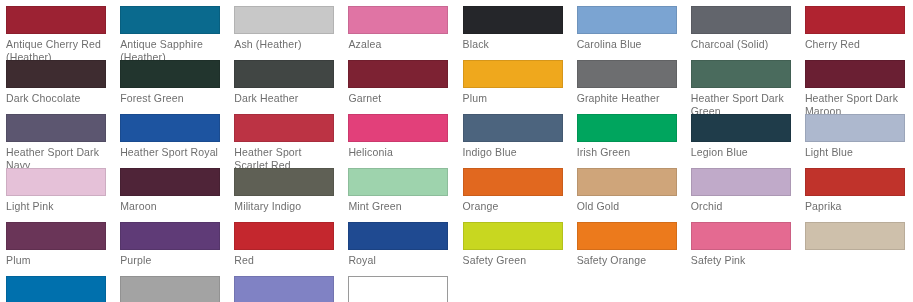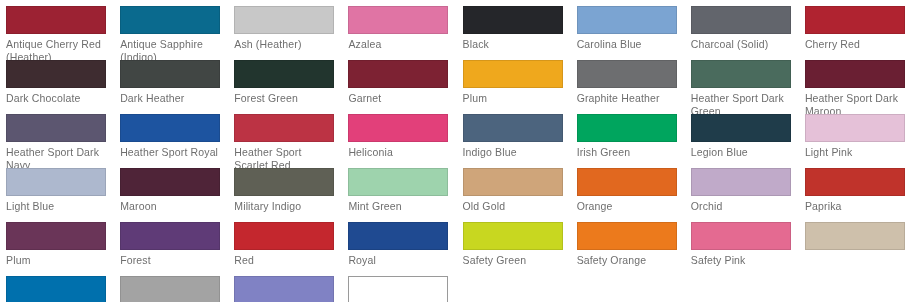--- a/index.html
+++ b/index.html
@@ -48,21 +48,21 @@
 </head>
 <body>
 
 <div id="swatch-grid">
     <div class="swatch-cell">
       <div class="swatch-chip" style="background-color: rgb(156, 34, 51);"></div>
       <div class="swatch-label">Antique Cherry Red (Heather)</div>
     </div>
     <div class="swatch-cell">
       <div class="swatch-chip" style="background-color: rgb(10, 106, 142);"></div>
-      <div class="swatch-label">Antique Sapphire (Indigo)</div>
+      <div class="swatch-label">Antique Sapphire (Heather)</div>
     </div>
     <div class="swatch-cell">
       <div class="swatch-chip" style="background-color: rgb(200, 200, 200);"></div>
       <div class="swatch-label">Ash (Heather)</div>
     </div>
     <div class="swatch-cell">
       <div class="swatch-chip" style="background-color: rgb(224, 116, 164);"></div>
       <div class="swatch-label">Azalea</div>
     </div>
     <div class="swatch-cell">
@@ -79,28 +79,28 @@
     </div>
     <div class="swatch-cell">
       <div class="swatch-chip" style="background-color: rgb(176, 35, 48);"></div>
       <div class="swatch-label">Cherry Red</div>
     </div>
     <div class="swatch-cell">
       <div class="swatch-chip" style="background-color: rgb(62, 44, 48);"></div>
       <div class="swatch-label">Dark Chocolate</div>
     </div>
     <div class="swatch-cell">
+      <div class="swatch-chip" style="background-color: rgb(34, 53, 46);"></div>
+      <div class="swatch-label">Forest Green</div>
+    </div>
+    <div class="swatch-cell">
       <div class="swatch-chip" style="background-color: rgb(65, 70, 68);"></div>
       <div class="swatch-label">Dark Heather</div>
     </div>
     <div class="swatch-cell">
-      <div class="swatch-chip" style="background-color: rgb(34, 53, 46);"></div>
-      <div class="swatch-label">Forest Green</div>
-    </div>
-    <div class="swatch-cell">
       <div class="swatch-chip" style="background-color: rgb(125, 34, 51);"></div>
       <div class="swatch-label">Garnet</div>
     </div>
     <div class="swatch-cell">
       <div class="swatch-chip" style="background-color: rgb(239, 168, 29);"></div>
       <div class="swatch-label">Plum</div>
     </div>
     <div class="swatch-cell">
       <div class="swatch-chip" style="background-color: rgb(109, 110, 112);"></div>
       <div class="swatch-label">Graphite Heather</div>
@@ -135,62 +135,62 @@
     </div>
     <div class="swatch-cell">
       <div class="swatch-chip" style="background-color: rgb(0, 165, 94);"></div>
       <div class="swatch-label">Irish Green</div>
     </div>
     <div class="swatch-cell">
       <div class="swatch-chip" style="background-color: rgb(31, 60, 74);"></div>
       <div class="swatch-label">Legion Blue</div>
     </div>
     <div class="swatch-cell">
+      <div class="swatch-chip" style="background-color: rgb(173, 184, 206);"></div>
+      <div class="swatch-label">Light Blue</div>
+    </div>
+    <div class="swatch-cell">
       <div class="swatch-chip" style="background-color: rgb(229, 193, 216);"></div>
       <div class="swatch-label">Light Pink</div>
     </div>
     <div class="swatch-cell">
-      <div class="swatch-chip" style="background-color: rgb(173, 184, 206);"></div>
-      <div class="swatch-label">Light Blue</div>
-    </div>
-    <div class="swatch-cell">
       <div class="swatch-chip" style="background-color: rgb(79, 36, 56);"></div>
       <div class="swatch-label">Maroon</div>
     </div>
     <div class="swatch-cell">
       <div class="swatch-chip" style="background-color: rgb(95, 96, 85);"></div>
       <div class="swatch-label">Military Indigo</div>
     </div>
     <div class="swatch-cell">
       <div class="swatch-chip" style="background-color: rgb(158, 211, 173);"></div>
       <div class="swatch-label">Mint Green</div>
     </div>
     <div class="swatch-cell">
+      <div class="swatch-chip" style="background-color: rgb(225, 104, 31);"></div>
+      <div class="swatch-label">Orange</div>
+    </div>
+    <div class="swatch-cell">
       <div class="swatch-chip" style="background-color: rgb(207, 165, 122);"></div>
       <div class="swatch-label">Old Gold</div>
     </div>
     <div class="swatch-cell">
-      <div class="swatch-chip" style="background-color: rgb(225, 104, 31);"></div>
-      <div class="swatch-label">Orange</div>
-    </div>
-    <div class="swatch-cell">
       <div class="swatch-chip" style="background-color: rgb(192, 170, 201);"></div>
       <div class="swatch-label">Orchid</div>
     </div>
     <div class="swatch-cell">
       <div class="swatch-chip" style="background-color: rgb(192, 51, 43);"></div>
       <div class="swatch-label">Paprika</div>
     </div>
     <div class="swatch-cell">
       <div class="swatch-chip" style="background-color: rgb(106, 53, 88);"></div>
       <div class="swatch-label">Plum</div>
     </div>
     <div class="swatch-cell">
       <div class="swatch-chip" style="background-color: rgb(95, 59, 119);"></div>
-      <div class="swatch-label">Forest</div>
+      <div class="swatch-label">Purple</div>
     </div>
     <div class="swatch-cell">
       <div class="swatch-chip" style="background-color: rgb(196, 39, 46);"></div>
       <div class="swatch-label">Red</div>
     </div>
     <div class="swatch-cell">
       <div class="swatch-chip" style="background-color: rgb(31, 74, 145);"></div>
       <div class="swatch-label">Royal</div>
     </div>
     <div class="swatch-cell">

